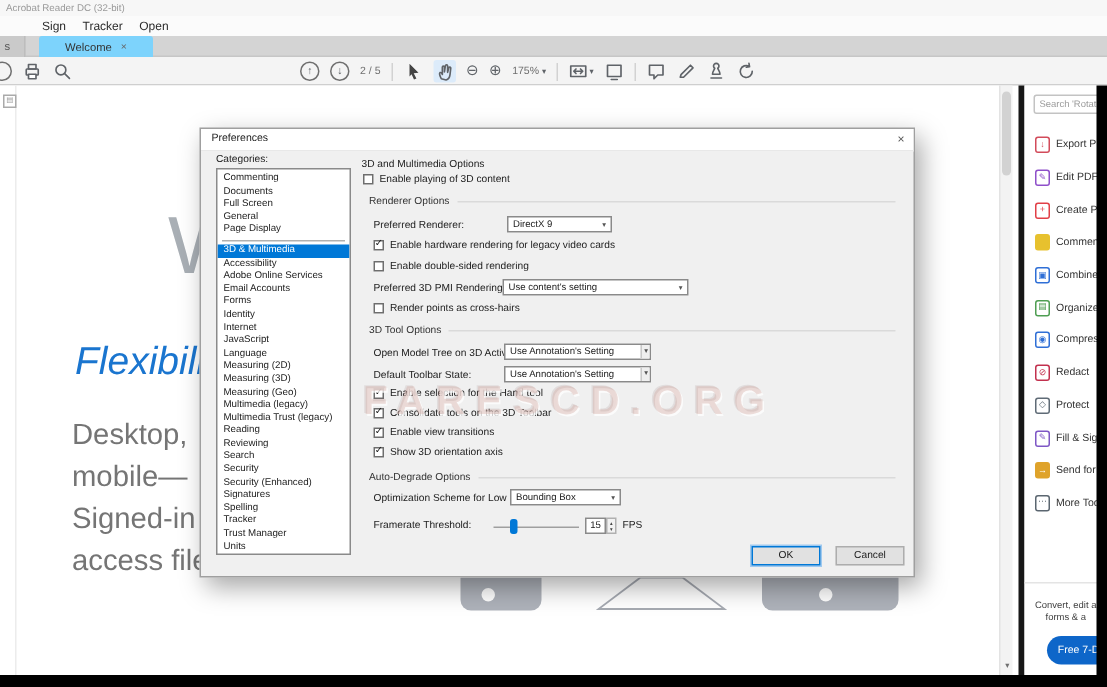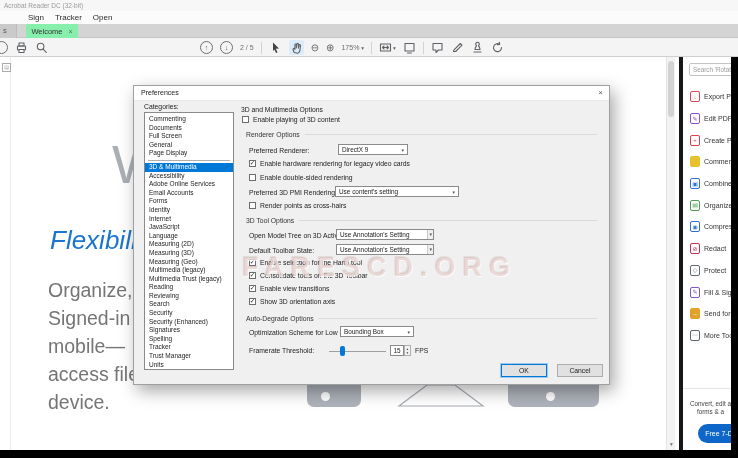--- a/index.html
+++ b/index.html
@@ -7,21 +7,21 @@
     font-family:Liberation Sans, sans-serif;-webkit-font-smoothing:antialiased;}
   
   .titlebar{position:absolute;left:0;top:0;width:738px;height:11px;background:#f7f7f7;
     font-size:6.5px;color:#9a9a9a;line-height:11px;padding-left:4px;box-sizing:border-box;}
   .menubar{position:absolute;left:0;top:11px;width:738px;height:13px;background:#fbfbfb;
     display:flex;align-items:center;gap:11px;padding-left:28px;box-sizing:border-box;
     font-size:8px;color:#2b2b2b;}
   .tabbar{position:absolute;left:0;top:24px;width:738px;height:14px;background:#d4d4d4;border-bottom:1px solid #c6c6c6;box-sizing:border-box;}
   .tab-partial{position:absolute;left:0;top:0;width:17px;height:14px;background:#cacaca;border-right:1px solid #bdbdbd;
     font-size:7.5px;color:#555;line-height:14px;padding-left:3px;box-sizing:border-box;}
-  .tab-active{position:absolute;left:26px;top:0;width:52px;height:14px;background:#86efac;border-radius:2px 2px 0 0;
+  .tab-active{position:absolute;left:26px;top:0;width:76px;height:14px;background:#7dd3fc;border-radius:2px 2px 0 0;
     display:flex;align-items:center;justify-content:center;gap:6px;font-size:7.5px;color:#333;}
   .tab-close{font-size:7px;color:#666;cursor:default;}
   .toolbar{position:absolute;left:0;top:38px;width:738px;height:19px;background:#f4f4f4;border-bottom:1px solid #cfcfcf;box-sizing:border-box;overflow:hidden;}
   .tb-left{position:absolute;left:-5px;top:0;height:19px;display:flex;align-items:center;gap:7px;}
   .tb-center{position:absolute;left:200px;top:0;height:19px;display:flex;align-items:center;gap:7px;}
   .circ{width:11px;height:11px;border:1px solid #6f6f6f;border-radius:50%;display:flex;align-items:center;justify-content:center;
     font-size:7px;color:#5f6368;line-height:1;flex:none;}
   .tbtxt{font-size:7px;color:#6f6f6f;white-space:nowrap;}
   .vsep{width:1px;height:12px;background:#d2d2d2;flex:none;}
   .mathg{font-size:10px;color:#5f6368;line-height:1;}
@@ -208,25 +208,24 @@
     </div>
   </div>
 
   <div class="docarea">
     <div class="railline"></div>
     <div class="railico">▤</div>
     <div class="ch-letter">W</div>
     <div class="doc-head">Flexibili</div>
     <div class="doc-body">
 
-    <div class="doc-line">Organize,</div>
+    <div class="doc-line">Desktop,</div>
+        <div class="doc-line">mobile—</div>
         <div class="doc-line">Signed-in</div>
-        <div class="doc-line">mobile—</div>
         <div class="doc-line">access file</div>
-        <div class="doc-line">device.</div>
       </div>
     <div class="doc-sub">Work on your desktop.</div>
 
     <div class="device-slab" style="left:307px;top:326px;width:54px;height:24px;"></div>
     <div class="device-dot" style="left:321px;top:335px;width:9px;height:9px;"></div>
     <svg style="position:absolute;left:396px;top:327px;" width="90" height="24">
         <path d="M31 1 L59 1 L87 22 L3 22 Z" fill="#fff" stroke="#a6aab2" stroke-width="1.2"></path>
       </svg>
     <div class="device-slab" style="left:508px;top:326px;width:91px;height:24px;"></div>
     <div class="device-dot" style="left:546px;top:335px;width:9px;height:9px;"></div>

